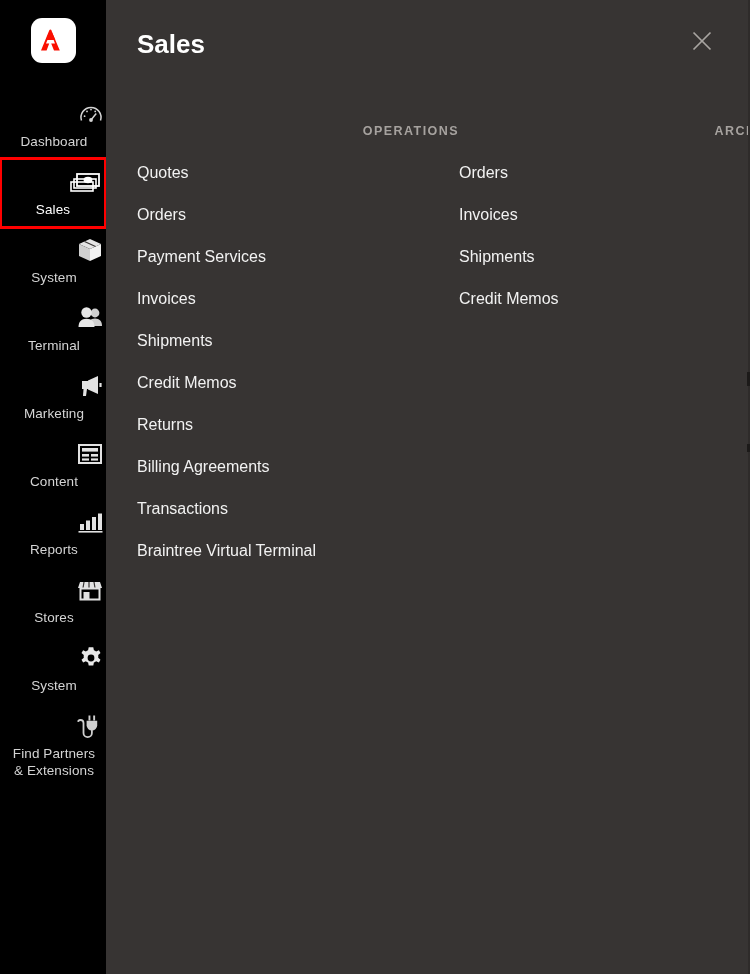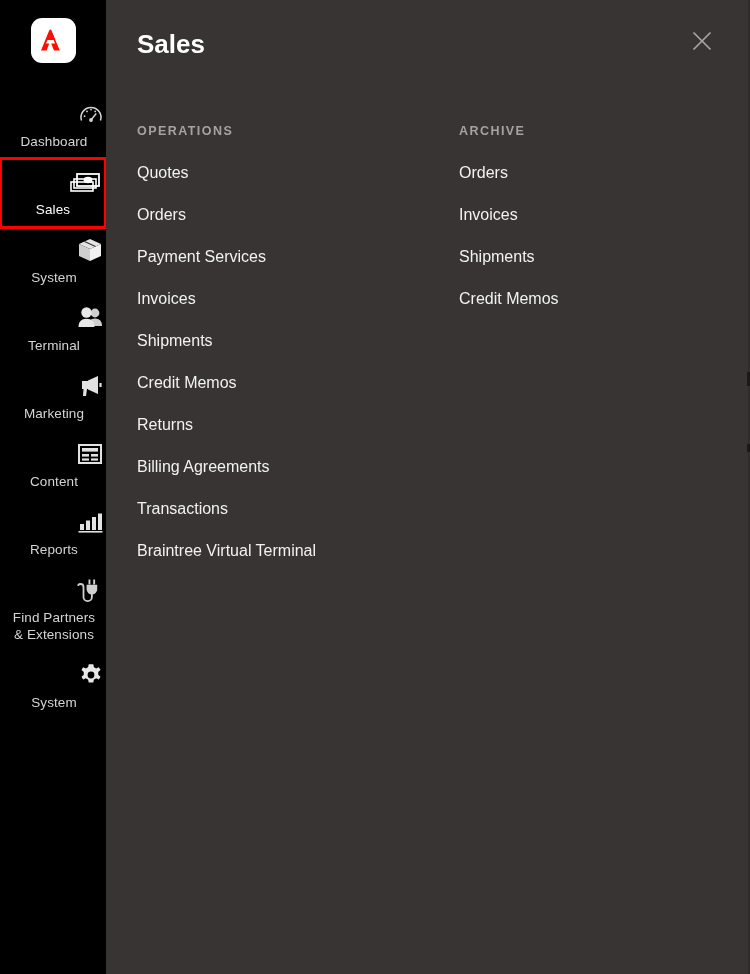--- a/index.html
+++ b/index.html
@@ -125,20 +125,21 @@
     width: 322px;
     flex: 0 0 322px;
   }
   .column-title {
     color: #a6a29f;
     font-size: 12.5px;
     font-weight: bold;
     letter-spacing: 1.45px;
     margin-bottom: 24px;
     line-height: 15px;
+    text-align: right;
   }
   .menu-link {
     display: block;
     color: #f2f2f2;
     font-size: 16px;
     line-height: 20px;
     margin-bottom: 22px;
     text-decoration: none;
     cursor: pointer;
     width: fit-content;
@@ -270,41 +271,52 @@
           <rect x="4" y="14" width="4" height="6" fill="#e2e2e2"></rect>
           <rect x="10" y="10.5" width="4" height="9.5" fill="#e2e2e2"></rect>
           <rect x="16" y="7" width="4" height="13" fill="#e2e2e2"></rect>
           <rect x="22" y="3.5" width="4" height="16.5" fill="#e2e2e2"></rect>
           <rect x="2.5" y="21" width="24" height="1.6" fill="#e2e2e2"></rect>
         </svg>
       </span>
       <span class="nav-label">Reports</span>
     </div>
 
+    <div class="nav-item">
+      <span class="nav-icon">
+        <svg width="28" height="25" viewBox="0 0 28 25">
+          <path d="M4 4 L24 4 L26 10 L2 10 Z" fill="#e2e2e2"></path>
+          <path d="M8 4 L7 10 M13 4 L13 10 M18 4 L19 10" stroke="#373433" stroke-width="1.2"></path>
+          <rect x="4.5" y="10.5" width="19" height="11" fill="none" stroke="#e2e2e2" stroke-width="2"></rect>
+          <rect x="7.5" y="14" width="6" height="7.5" fill="#e2e2e2"></rect>
+        </svg>
+      </span>
+      <span class="nav-label">Stores</span>
+    </div>
+
+    <div class="nav-item">
+      <span class="nav-icon">
+        <svg width="26" height="26" viewBox="0 0 26 26">
+          <path d="M13 2.2 l2.3 0 0.6 3.0 a7.9 7.9 0 0 1 2.2 1.3 l2.8-1.2 1.6 2.8 -2.3 2.0 a8 8 0 0 1 0 2.6 l2.3 2.0 -1.6 2.8 -2.8-1.2 a7.9 7.9 0 0 1-2.2 1.3 l-0.6 3.0 -4.6 0 -0.6-3.0 a7.9 7.9 0 0 1-2.2-1.3 l-2.8 1.2 -1.6-2.8 2.3-2.0 a8 8 0 0 1 0-2.6 l-2.3-2.0 1.6-2.8 2.8 1.2 a7.9 7.9 0 0 1 2.2-1.3 l0.6-3.0 z" fill="#e8e8e8"></path>
+          <circle cx="13" cy="13" r="3.4" fill="#000000"></circle>
+        </svg>
+      </span>
+      <span class="nav-label">System</span>
+    </div>
 
     <div class="nav-item">
       <span class="nav-icon">
         <svg width="30" height="28" viewBox="0 0 30 28">
           <rect x="14.5" y="3.5" width="1.9" height="5" fill="#cfcfcf"></rect>
           <rect x="19.2" y="3.5" width="1.9" height="5" fill="#cfcfcf"></rect>
           <path d="M12.6 8.8 L23.2 8.8 L23.2 13.2 a5.3 5.3 0 0 1 -10.6 0 Z" fill="#cfcfcf"></path>
           <path d="M17.9 18.5 L17.9 21 a4.2 4.2 0 0 1 -4.2 4.2 a4.2 4.2 0 0 1 -4.2 -4.2 L9.5 11 a3.0 3.0 0 0 0 -3.0 -3.0 a3.0 3.0 0 0 0 -2.3 1.1" fill="none" stroke="#cfcfcf" stroke-width="1.8" stroke-linecap="round"></path>
         </svg>
       </span>
       <span class="nav-label">Find Partners<br>&amp; Extensions</span>
-    </div>
-
-    <div class="nav-item">
-      <span class="nav-icon">
-        <svg width="26" height="26" viewBox="0 0 26 26">
-          <path d="M13 2.2 l2.3 0 0.6 3.0 a7.9 7.9 0 0 1 2.2 1.3 l2.8-1.2 1.6 2.8 -2.3 2.0 a8 8 0 0 1 0 2.6 l2.3 2.0 -1.6 2.8 -2.8-1.2 a7.9 7.9 0 0 1-2.2 1.3 l-0.6 3.0 -4.6 0 -0.6-3.0 a7.9 7.9 0 0 1-2.2-1.3 l-2.8 1.2 -1.6-2.8 2.3-2.0 a8 8 0 0 1 0-2.6 l-2.3-2.0 1.6-2.8 2.8 1.2 a7.9 7.9 0 0 1 2.2-1.3 l0.6-3.0 z" fill="#e8e8e8"></path>
-          <circle cx="13" cy="13" r="3.4" fill="#000000"></circle>
-        </svg>
-      </span>
-      <span class="nav-label">System</span>
     </div>
 
   </nav>
 
   <section id="panel">
 
     <header id="panel-header">
       <h1 id="panel-title">Sales</h1>
       <button id="close-button" aria-label="Close">
         <svg width="24" height="24" viewBox="0 0 24 24">

